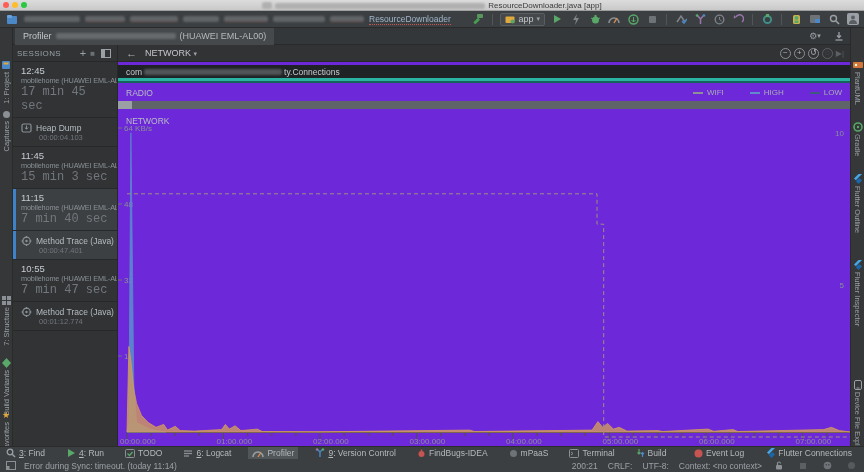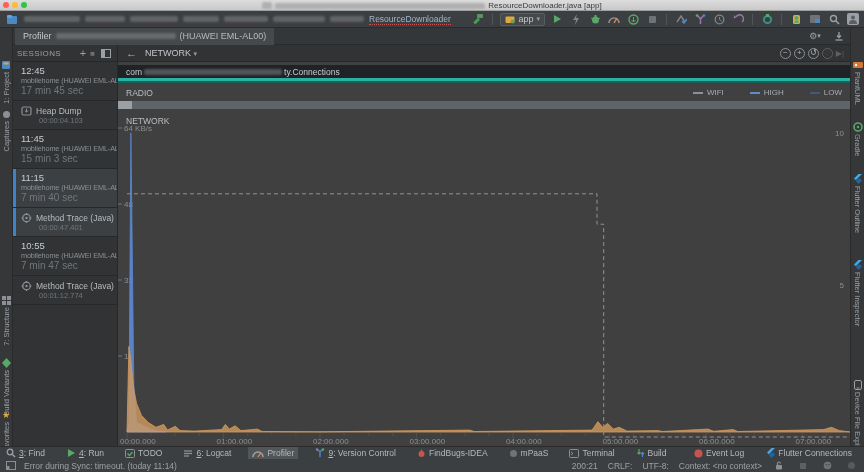--- a/index.html
+++ b/index.html
@@ -65,27 +65,27 @@
   #stripe-right .stripe-item span.lbl { writing-mode:vertical-rl; }
 
   
   #sessions-panel { position:absolute; left:13px; top:62px; width:105px; height:384px;
                     background:#313335; border-right:1px solid #26282a; overflow:hidden; }
   .entry { position:relative; border-bottom:1px solid #26282a; padding:3px 4px 4px 8px; }
   .entry.selected { background:#3c4043; }
   .entry.selected::before { content:""; position:absolute; left:0; top:0; bottom:0; width:2.5px; background:#3e83c9; }
   .s-time { color:#c8cdd2; font-size:9.5px; }
   .s-device { color:#8a9095; font-size:7.3px; letter-spacing:-.15px; white-space:nowrap; }
-  .s-duration { color:#72777c; font-size:10px; }
+  .s-duration { color:#72777c; font-size:12px;font-family:Liberation Mono, monospace; }
   .artifact { display:flex; align-items:center; gap:4px; padding-top:2px; }
   .a-label { color:#b6bcc0; font-size:8.5px; white-space:nowrap; }
   .a-duration { color:#72777c; font-size:7.5px; padding-left:18px; }
 
   
-  #main-panel { position:absolute; left:118px; top:62px; width:732px; height:384px; background:#404040; }
+  #main-panel { position:absolute; left:118px; top:62px; width:732px; height:384px; background:#6d28d9; }
   #activity-bar { position:absolute; left:0; top:3px; width:732px; height:13px; background:#202325;
                   display:flex; align-items:center; padding-left:8px; color:#c7ccd1; font-size:8.5px; }
   #activity-line { position:absolute; left:0; top:16px; width:732px; height:3px; background:#2ab3a2; }
   #activity-line2 { position:absolute; left:0; top:19px; width:732px; height:2px; background:#16635b; }
   .section-row { position:absolute; left:0; width:732px; display:flex; align-items:center;
                  padding:0 8px; color:#b8bec3; font-size:8.5px; }
   #radio-row { top:24px; height:13px; }
   #radio-bar { position:absolute; left:0; top:39px; width:732px; height:8px; background:#5f6468; }
   #radio-bar .seg { position:absolute; left:0; top:0; width:14px; height:8px; background:#9aa0a4; }
   #network-row { top:52px; height:13px; }

